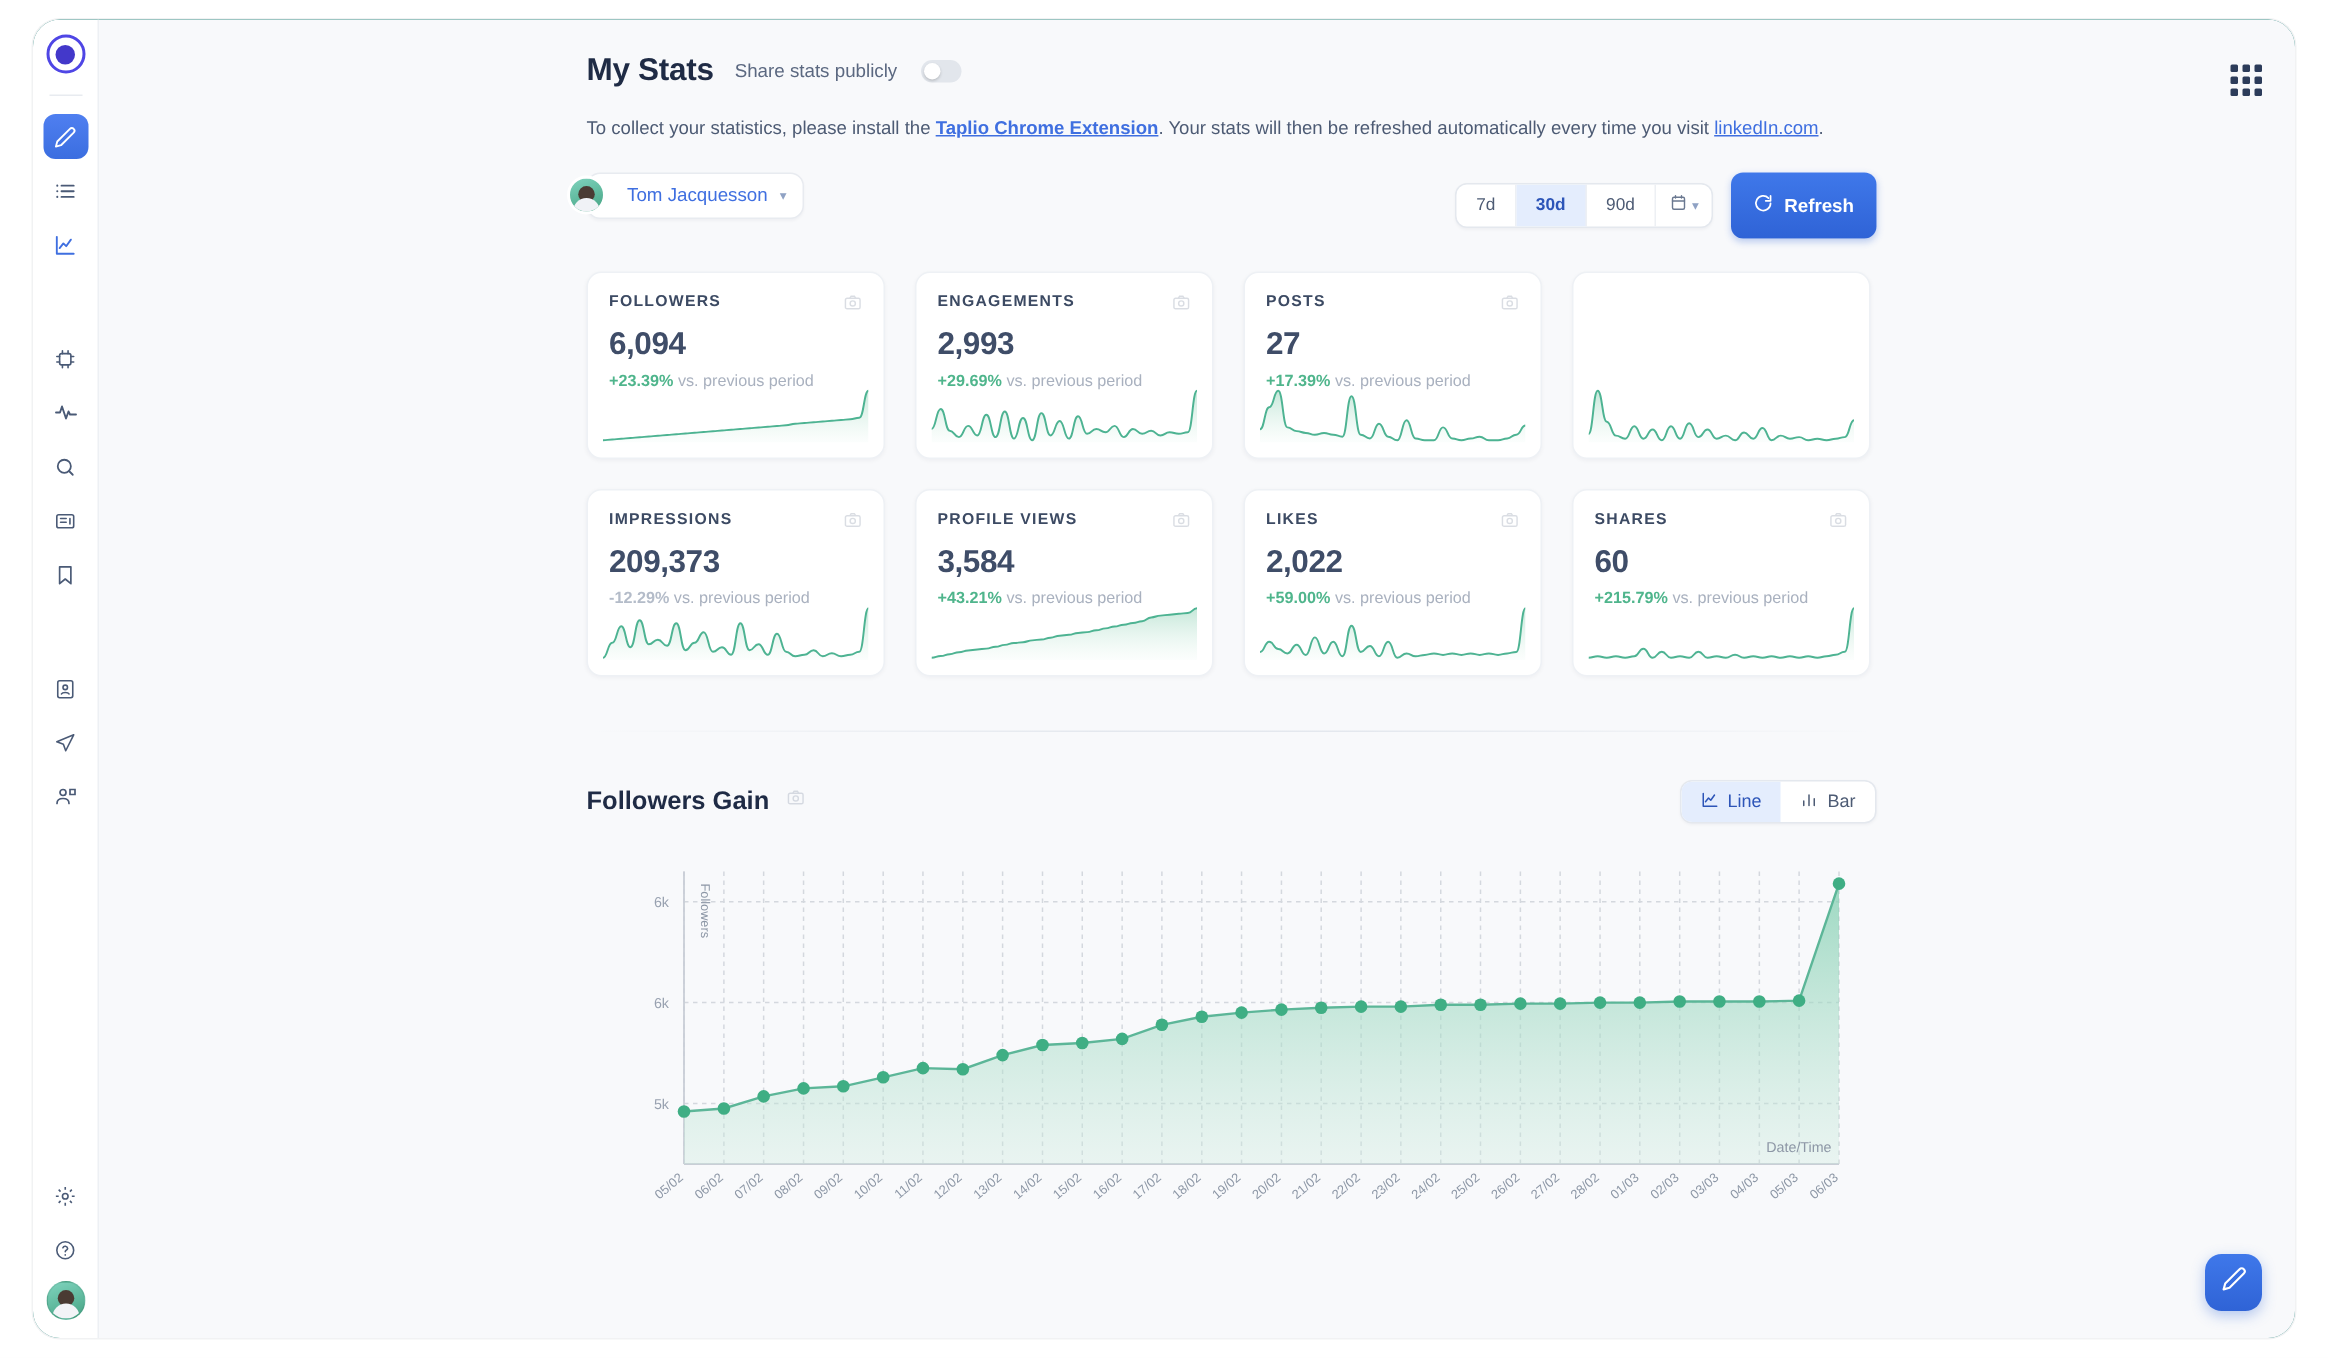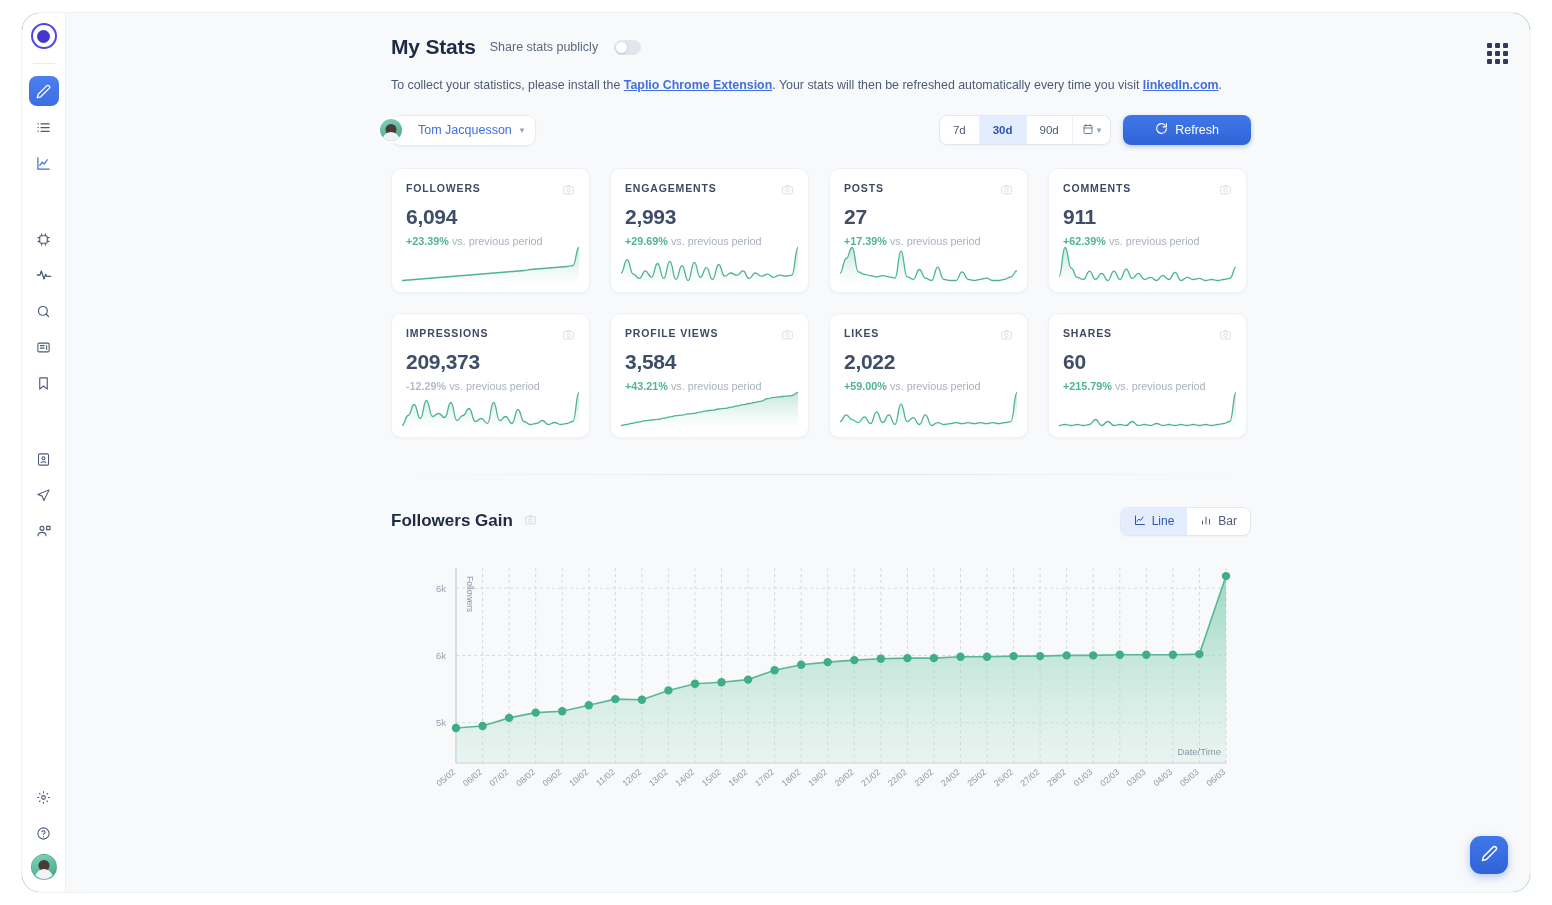--- a/index.html
+++ b/index.html
@@ -98,21 +98,21 @@
   .toggle i {
     position: absolute; left: 2px; top: 2px;
     width: 11px; height: 11px; border-radius: 50%; background: #fff;
     box-shadow: 0 1px 2px rgba(0,0,0,.18); display: block;
   }
   .subtitle {
     margin-top: 17px;
     font-size: 12.4px; color: #4d5b74; line-height: 1.5;
   }
   .subtitle a { color: #3f6fe0; text-decoration: underline; font-weight: 600; }
-  .subtitle a.plain { font-weight: 700; }
+  .subtitle a.plain { font-weight: 400; }
 
   .toolbar {
     margin-top: 20px;
     display: flex; 
     width: 860px;
   }
   .user-pill {
     display: flex; align-items: center; gap: 8px;
     background: #fff; border: 1px solid #e8ebf0; border-radius: 9px;
     height: 31px; padding: 0 11px 0 26px;
@@ -145,23 +145,23 @@
   .seg button {
     border: 0; background: transparent; font-family: inherit;
     font-size: 11.5px; color: #4d5b74; padding: 0 13px; height: 100%;
     border-right: 1px solid #edf0f4; cursor: pointer;
   }
   .seg button:last-child { border-right: 0; }
   .seg button.on { background: #e4edfd; color: #2d55b8; font-weight: 600; }
   .seg .cal { display: flex; align-items: center; gap: 3px; padding: 0 9px; }
   .refresh-btn {
     display: flex; align-items: center; gap: 7px;
-    height: 30px; padding: 0 32px; border: 0; border-radius: 8px;
+    height: 44px; padding: 0 15px; border: 0; border-radius: 8px;
     background: linear-gradient(180deg,#3f78ea,#2f63d6);
-    color: #fff; font-size: 12.5px; font-family: inherit; font-weight: 400;
+    color: #fff; font-size: 12.5px; font-family: inherit; font-weight: 700;
     cursor: pointer; box-shadow: 0 2px 5px rgba(47,99,214,.3);
   }
 
   
   .cards { margin-top: 22px; display: grid; grid-template-columns: repeat(4, 199px); gap: 20px; }
   .card {
     background: #fff; border: 1px solid #eef1f5; border-radius: 10px;
     height: 125px; position: relative; overflow: hidden;
     box-shadow: 0 1px 3px rgba(20,28,48,.045);
   }
@@ -483,32 +483,20 @@
                       <stop offset="0%" stop-color="#7fcbab" stop-opacity=".45"></stop>
                       <stop offset="100%" stop-color="#bfe6d5" stop-opacity=".05"></stop>
                     </linearGradient>
                   </defs>
                   <path d="M0.0,27.2 C3.1,27.2 3.1,12.5 6.2,12.5 C9.3,12.5 9.3,1.5 12.3,1.5 C15.4,1.5 15.4,25.9 18.5,25.9 C21.6,25.9 21.6,28.4 24.7,28.4 C27.8,28.4 27.8,29.6 30.9,29.6 C33.9,29.6 33.9,30.8 37.0,30.8 C40.1,30.8 40.1,29.6 43.2,29.6 C46.3,29.6 46.3,30.8 49.4,30.8 C52.5,30.8 52.5,32.1 55.6,32.1 C58.6,32.1 58.6,5.2 61.7,5.2 C64.8,5.2 64.8,30.8 67.9,30.8 C71.0,30.8 71.0,33.3 74.1,33.3 C77.2,33.3 77.2,23.5 80.2,23.5 C83.3,23.5 83.3,32.1 86.4,32.1 C89.5,32.1 89.5,34.5 92.6,34.5 C95.7,34.5 95.7,21.1 98.8,21.1 C101.8,21.1 101.8,33.3 104.9,33.3 C108.0,33.3 108.0,34.5 111.1,34.5 C114.2,34.5 114.2,34.5 117.3,34.5 C120.4,34.5 120.4,25.9 123.4,25.9 C126.5,25.9 126.5,33.3 129.6,33.3 C132.7,33.3 132.7,34.5 135.8,34.5 C138.9,34.5 138.9,33.3 142.0,33.3 C145.1,33.3 145.1,32.1 148.1,32.1 C151.2,32.1 151.2,34.5 154.3,34.5 C157.4,34.5 157.4,34.5 160.5,34.5 C163.6,34.5 163.6,33.3 166.7,33.3 C169.7,33.3 169.7,30.8 172.8,30.8 C175.9,30.8 175.9,24.7 179.0,24.7 L179,36 L0,36 Z" fill="url(#sg2)"></path>
                   <path d="M0.0,27.2 C3.1,27.2 3.1,12.5 6.2,12.5 C9.3,12.5 9.3,1.5 12.3,1.5 C15.4,1.5 15.4,25.9 18.5,25.9 C21.6,25.9 21.6,28.4 24.7,28.4 C27.8,28.4 27.8,29.6 30.9,29.6 C33.9,29.6 33.9,30.8 37.0,30.8 C40.1,30.8 40.1,29.6 43.2,29.6 C46.3,29.6 46.3,30.8 49.4,30.8 C52.5,30.8 52.5,32.1 55.6,32.1 C58.6,32.1 58.6,5.2 61.7,5.2 C64.8,5.2 64.8,30.8 67.9,30.8 C71.0,30.8 71.0,33.3 74.1,33.3 C77.2,33.3 77.2,23.5 80.2,23.5 C83.3,23.5 83.3,32.1 86.4,32.1 C89.5,32.1 89.5,34.5 92.6,34.5 C95.7,34.5 95.7,21.1 98.8,21.1 C101.8,21.1 101.8,33.3 104.9,33.3 C108.0,33.3 108.0,34.5 111.1,34.5 C114.2,34.5 114.2,34.5 117.3,34.5 C120.4,34.5 120.4,25.9 123.4,25.9 C126.5,25.9 126.5,33.3 129.6,33.3 C132.7,33.3 132.7,34.5 135.8,34.5 C138.9,34.5 138.9,33.3 142.0,33.3 C145.1,33.3 145.1,32.1 148.1,32.1 C151.2,32.1 151.2,34.5 154.3,34.5 C157.4,34.5 157.4,34.5 160.5,34.5 C163.6,34.5 163.6,33.3 166.7,33.3 C169.7,33.3 169.7,30.8 172.8,30.8 C175.9,30.8 175.9,24.7 179.0,24.7" fill="none" stroke="#4db392" stroke-width="1.3" vector-effect="non-scaling-stroke"></path>
                 </svg>
               </div>
             </div>
             <div class="card">
-              <div class="pad">
-                <div class="card-head">
-                  <div class="card-label">COMMENTS</div>
-                  <span class="cam"><svg width="13" height="13" viewBox="0 0 24 24" fill="none" stroke="#8e99ab" stroke-width="1.8">
-                      <rect x="3" y="7" width="18" height="13" rx="2"></rect>
-                      <path d="M8.5 7l1.5-2.5h4L15.5 7"></path>
-                      <circle cx="12" cy="13.5" r="3.2"></circle>
-                    </svg></span>
-                </div>
-                <div class="card-value">911</div>
-                <div class="card-delta"><span class="pct">+62.39%</span> <span class="vs">vs. previous period</span></div>
-              </div>
               <div class="spark">
                 <svg viewBox="0 0 179 36" preserveAspectRatio="none">
                   <defs>
                     <linearGradient id="sg3" x1="0" y1="0" x2="0" y2="1">
                       <stop offset="0%" stop-color="#7fcbab" stop-opacity=".45"></stop>
                       <stop offset="100%" stop-color="#bfe6d5" stop-opacity=".05"></stop>
                     </linearGradient>
                   </defs>
                   <path d="M0.0,30.4 C3.1,30.4 3.1,1.5 6.2,1.5 C9.3,1.5 9.3,22.1 12.3,22.1 C15.4,22.1 15.4,31.4 18.5,31.4 C21.6,31.4 21.6,33.5 24.7,33.5 C27.8,33.5 27.8,25.2 30.9,25.2 C33.9,25.2 33.9,33.5 37.0,33.5 C40.1,33.5 40.1,27.3 43.2,27.3 C46.3,27.3 46.3,34.5 49.4,34.5 C52.5,34.5 52.5,25.2 55.6,25.2 C58.6,25.2 58.6,33.5 61.7,33.5 C64.8,33.5 64.8,23.2 67.9,23.2 C71.0,23.2 71.0,32.4 74.1,32.4 C77.2,32.4 77.2,27.3 80.2,27.3 C83.3,27.3 83.3,33.5 86.4,33.5 C89.5,33.5 89.5,31.4 92.6,31.4 C95.7,31.4 95.7,34.5 98.8,34.5 C101.8,34.5 101.8,29.3 104.9,29.3 C108.0,29.3 108.0,33.5 111.1,33.5 C114.2,33.5 114.2,26.3 117.3,26.3 C120.4,26.3 120.4,34.5 123.4,34.5 C126.5,34.5 126.5,31.4 129.6,31.4 C132.7,31.4 132.7,33.5 135.8,33.5 C138.9,33.5 138.9,32.4 142.0,32.4 C145.1,32.4 145.1,34.5 148.1,34.5 C151.2,34.5 151.2,33.5 154.3,33.5 C157.4,33.5 157.4,34.5 160.5,34.5 C163.6,34.5 163.6,33.5 166.7,33.5 C169.7,33.5 169.7,32.4 172.8,32.4 C175.9,32.4 175.9,21.1 179.0,21.1 L179,36 L0,36 Z" fill="url(#sg3)"></path>
                   <path d="M0.0,30.4 C3.1,30.4 3.1,1.5 6.2,1.5 C9.3,1.5 9.3,22.1 12.3,22.1 C15.4,22.1 15.4,31.4 18.5,31.4 C21.6,31.4 21.6,33.5 24.7,33.5 C27.8,33.5 27.8,25.2 30.9,25.2 C33.9,25.2 33.9,33.5 37.0,33.5 C40.1,33.5 40.1,27.3 43.2,27.3 C46.3,27.3 46.3,34.5 49.4,34.5 C52.5,34.5 52.5,25.2 55.6,25.2 C58.6,25.2 58.6,33.5 61.7,33.5 C64.8,33.5 64.8,23.2 67.9,23.2 C71.0,23.2 71.0,32.4 74.1,32.4 C77.2,32.4 77.2,27.3 80.2,27.3 C83.3,27.3 83.3,33.5 86.4,33.5 C89.5,33.5 89.5,31.4 92.6,31.4 C95.7,31.4 95.7,34.5 98.8,34.5 C101.8,34.5 101.8,29.3 104.9,29.3 C108.0,29.3 108.0,33.5 111.1,33.5 C114.2,33.5 114.2,26.3 117.3,26.3 C120.4,26.3 120.4,34.5 123.4,34.5 C126.5,34.5 126.5,31.4 129.6,31.4 C132.7,31.4 132.7,33.5 135.8,33.5 C138.9,33.5 138.9,32.4 142.0,32.4 C145.1,32.4 145.1,34.5 148.1,34.5 C151.2,34.5 151.2,33.5 154.3,33.5 C157.4,33.5 157.4,34.5 160.5,34.5 C163.6,34.5 163.6,33.5 166.7,33.5 C169.7,33.5 169.7,32.4 172.8,32.4 C175.9,32.4 175.9,21.1 179.0,21.1" fill="none" stroke="#4db392" stroke-width="1.3" vector-effect="non-scaling-stroke"></path>

